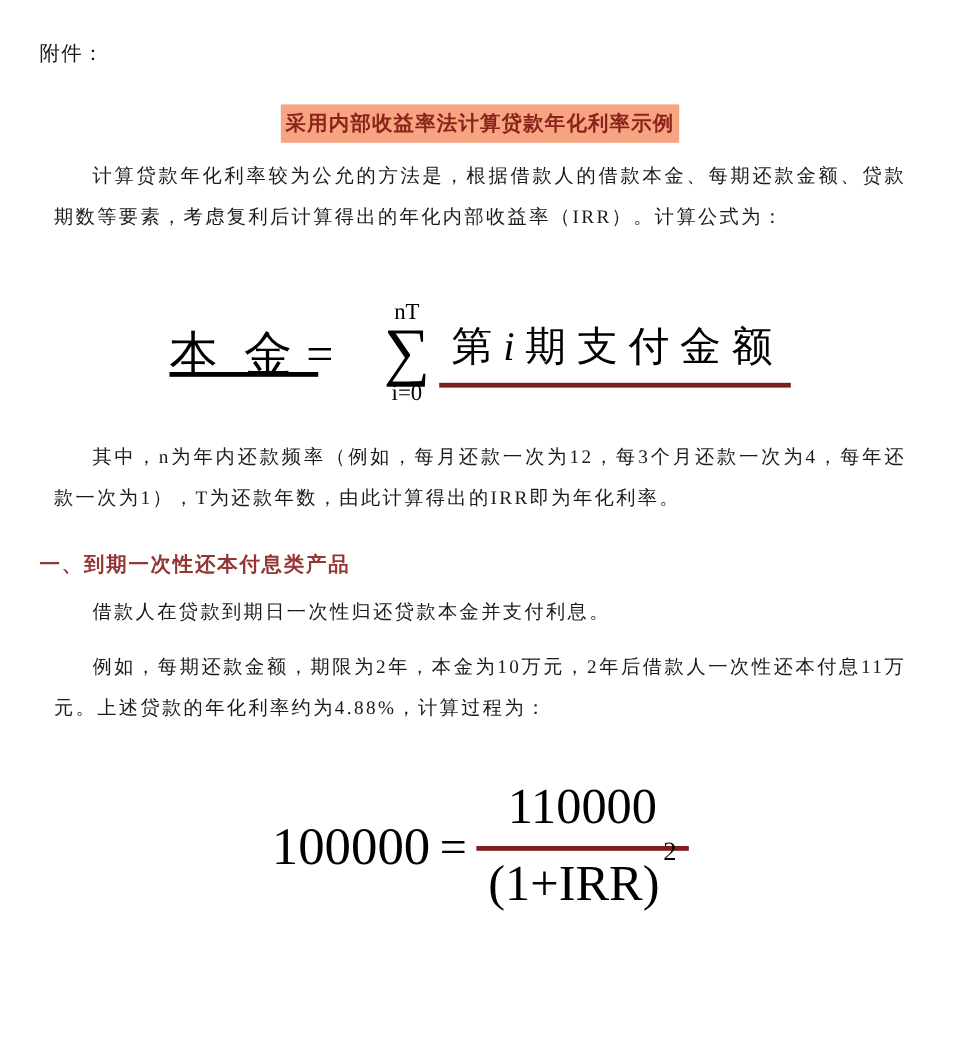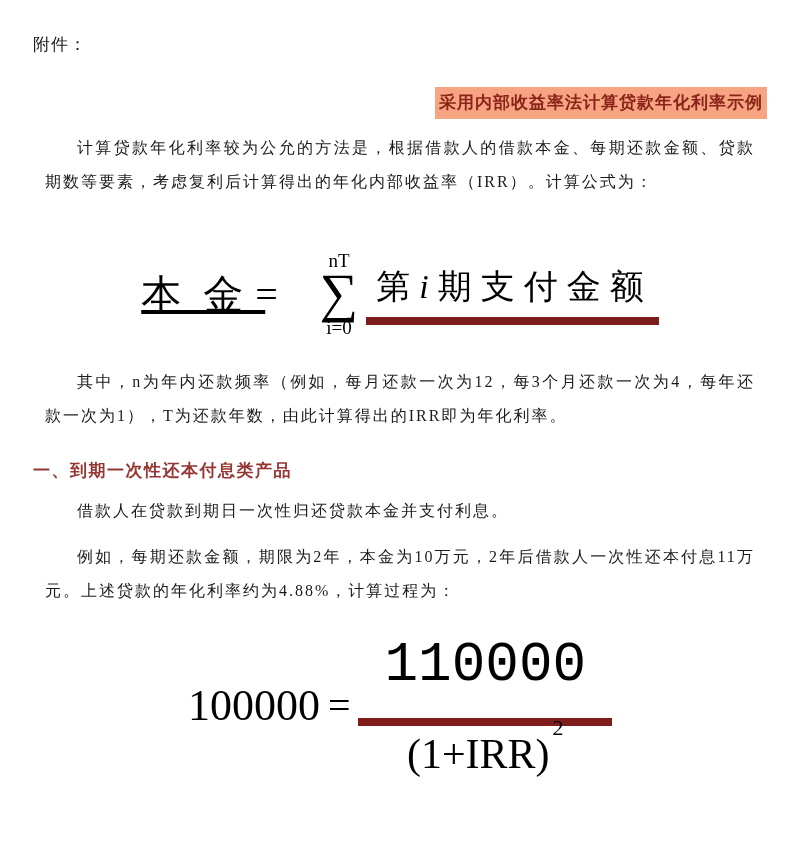--- a/index.html
+++ b/index.html
@@ -14,21 +14,21 @@
   body{
     width:800px;height:865px;overflow:hidden;
     background:var(--page-bg);
     color:var(--body-fg);
     font-family:"Liberation Serif","DejaVu Serif",serif;
   }
   .page{padding:33px 33px 0 33px;box-sizing:border-box;}
 
   .attachment{font-size:17px;line-height:23px;letter-spacing:1px;}
 
-  .title-row{text-align:right;margin-top:31px;line-height:26px;}
+  .title-row{text-align:center;margin-top:31px;line-height:26px;}
   .doc-title{
     display:inline-block;
     background:var(--title-bg);
     color:var(--title-fg);
     font-family:"Liberation Sans","DejaVu Sans",sans-serif;
     font-weight:bold;font-size:17px;
     padding:3px 4px;letter-spacing:1px;
   }
 
   p.body{
@@ -62,25 +62,25 @@
   .formula-example .f-eq{margin:0 8px;}
   .f-lhs-num{font-size:44px;}
 
   .sigma-block{display:flex;flex-direction:column;align-items:center;line-height:1;margin-right:8px;margin-left:32px;}
   .sigma-sup,.sigma-sub{font-size:19px;line-height:1;}
   .sigma-sup{margin-bottom:1px;}
   .sigma-sub{margin-top:3px;font-family:Liberation Serif, serif;}
   .sigma-glyph{font-size:54px;line-height:0.82;}
 
   .frac{display:inline-block;text-align:center;vertical-align:middle;}
-  .frac .num{display:block;border-bottom:8px solid #7f1d1d;}
+  .frac .num{display:block;border-bottom:4px solid #7f1d1d;}
   .frac .den{display:block;}
   .formula-general .num{font-size:34px;letter-spacing:9px;padding:0 6px 7px 10px;}
   .formula-general .den{font-size:40px;padding-top:3px;}
-  .formula-example .num{font-size:56px;padding:0 26px 21px 26px;font-family:Liberation Mono, monospace;}
+  .formula-example .num{font-size:42px;padding:0 26px 8px 26px;}
   .formula-example .den{font-size:42px;padding-top:4px;}
   .num-var{font-style:italic;}
   sup.exp{font-size:20px;position:relative;top:-16px;margin-left:3px;letter-spacing:0;line-height:0;}
   .formula-example sup.exp{font-size:22px;top:-18px;}
 </style>
 </head>
 <body>
 
 <div class="page">
 

